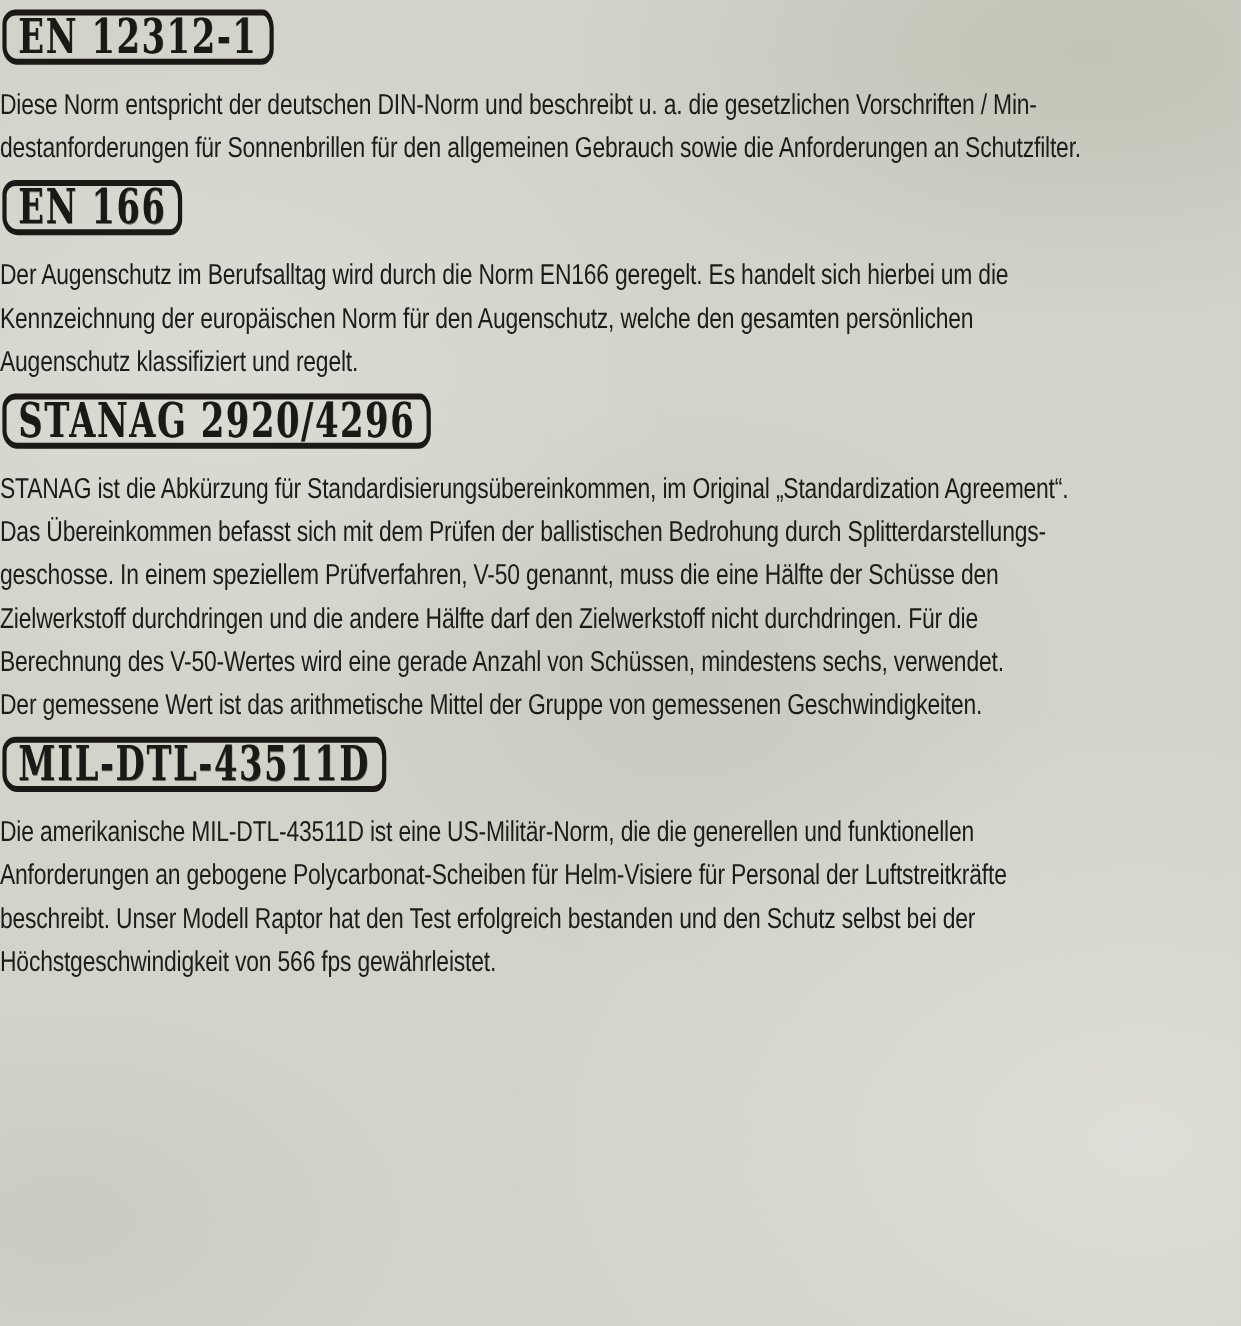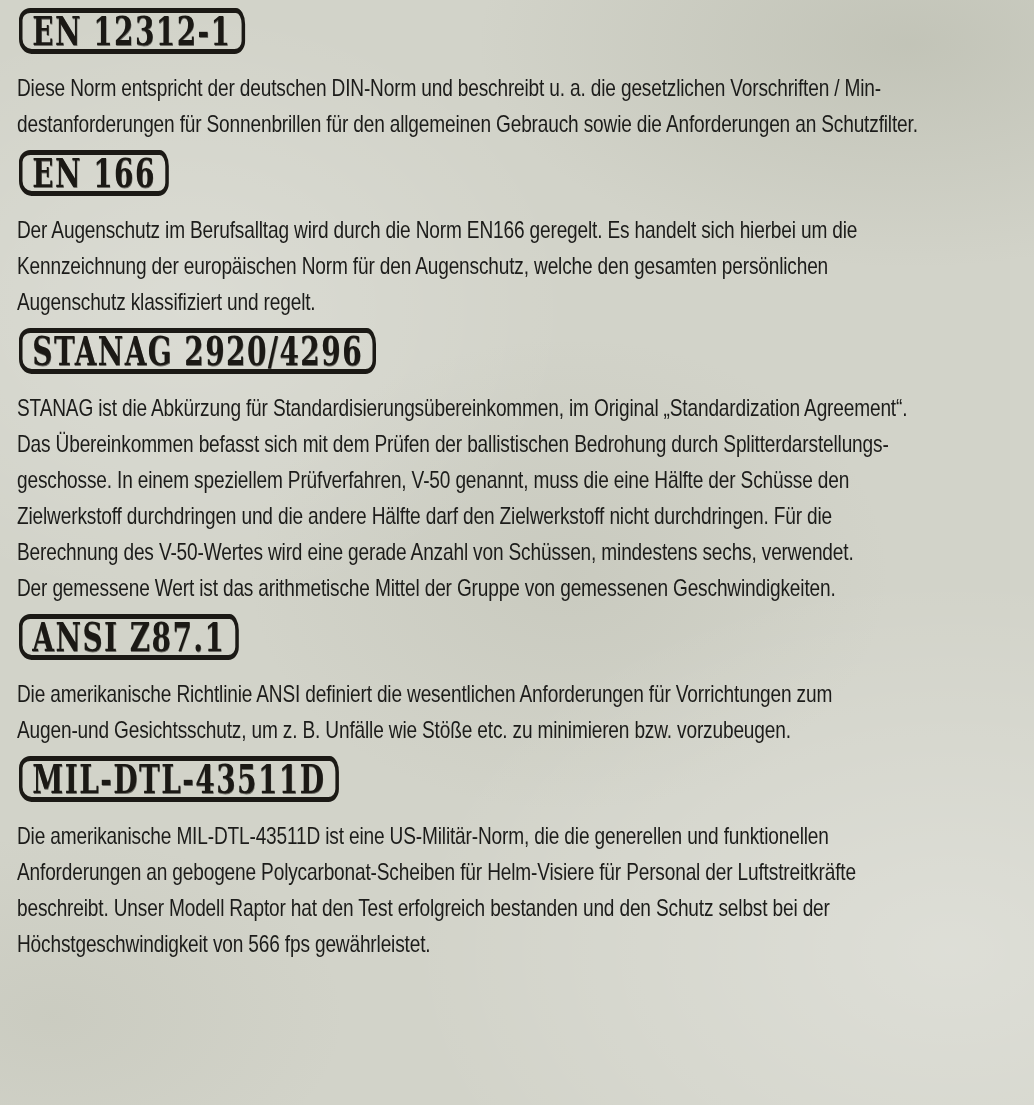--- a/index.html
+++ b/index.html
@@ -16,21 +16,21 @@
       radial-gradient(ellipse 540px 420px at 18% 28%, rgba(255,255,255,0.20), transparent 72%),
       radial-gradient(ellipse 760px 520px at 92% 86%, rgba(255,255,255,0.26), transparent 72%),
       radial-gradient(ellipse 460px 340px at 55% 52%, rgba(148,150,132,0.14), transparent 70%),
       radial-gradient(ellipse 420px 260px at 5% 92%,  rgba(148,150,132,0.12), transparent 70%);
     font-family: "Liberation Sans", sans-serif;
   }
   .page {
     box-sizing: border-box;
     width: 1034px;
     height: 1046px;
-    padding: 8px 0 0 17px;
+    padding: 8px 0 0 0;
   }
   .standard { display: block; }
   .stamp {
     display: inline-block;
     margin: 0 0 16px 2px;
     padding: 0 14px;
     border: 5px solid #1b1915;
     border-radius: 16px 13px 15px 18px / 12px 16px 13px 15px;
     color: #1b1915;
     font-family: "DejaVu Serif", serif;
@@ -78,25 +78,20 @@
   <section class="standard">
     <h2 class="stamp"><span>STANAG 2920/4296</span></h2>
     <p class="body-text">STANAG ist die Abkürzung für Standardisierungsübereinkommen, im Original „Standardization Agreement“.
 Das Übereinkommen befasst sich mit dem Prüfen der ballistischen Bedrohung durch Splitterdarstellungs-
 geschosse. In einem speziellem Prüfverfahren, V-50 genannt, muss die eine Hälfte der Schüsse den
 Zielwerkstoff durchdringen und die andere Hälfte darf den Zielwerkstoff nicht durchdringen. Für die
 Berechnung des V-50-Wertes wird eine gerade Anzahl von Schüssen, mindestens sechs, verwendet.
 Der gemessene Wert ist das arithmetische Mittel der Gruppe von gemessenen Geschwindigkeiten.</p>
   </section>
 
-  <section class="standard">
-    <h2 class="stamp"><span>ANSI Z87.1</span></h2>
-    <p class="body-text">Die amerikanische Richtlinie ANSI definiert die wesentlichen Anforderungen für Vorrichtungen zum
-Augen-und Gesichtsschutz, um z. B. Unfälle wie Stöße etc. zu minimieren bzw. vorzubeugen.</p>
-  </section>
 
   <section class="standard">
     <h2 class="stamp"><span>MIL-DTL-43511D</span></h2>
     <p class="body-text">Die amerikanische MIL-DTL-43511D ist eine US-Militär-Norm, die die generellen und funktionellen
 Anforderungen an gebogene Polycarbonat-Scheiben für Helm-Visiere für Personal der Luftstreitkräfte
 beschreibt. Unser Modell Raptor hat den Test erfolgreich bestanden und den Schutz selbst bei der
 Höchstgeschwindigkeit von 566 fps gewährleistet.</p>
   </section>
 
 </div>

